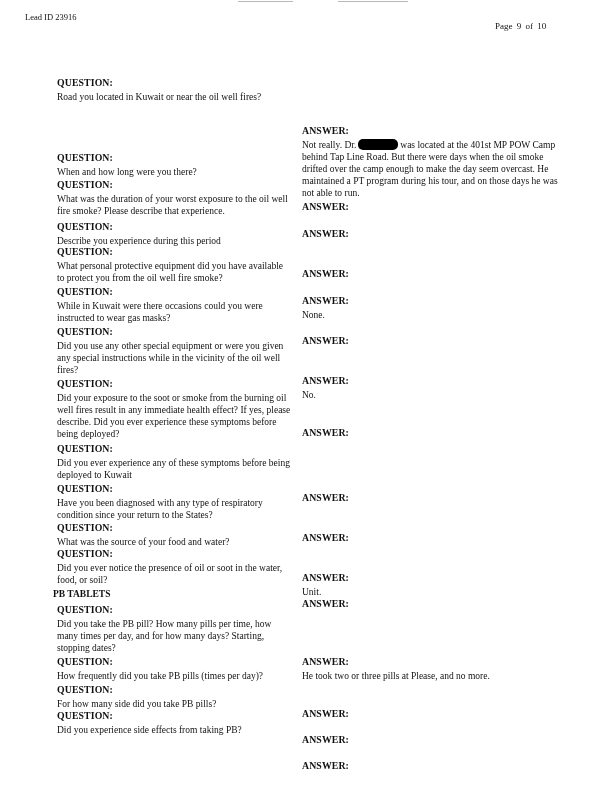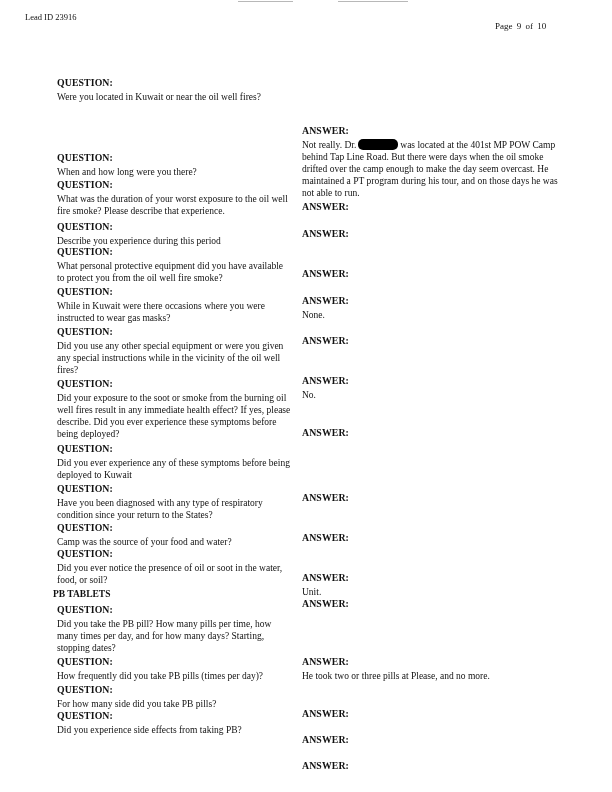--- a/index.html
+++ b/index.html
@@ -23,21 +23,21 @@
 <body>
 
 <div class="scanline" style="left:238px;width:55px;"></div>
 <div class="scanline" style="left:338px;width:70px;"></div>
 
 <div class="hdr-left">Lead ID 23916</div>
 <div class="hdr-right">Page  9 of  10</div>
 
 <div class="q" style="top:77px">
   <span class="lbl">QUESTION:</span>
-  <span class="txt">Were you located in Kuwait or near the oil well fires?</span>
+  <span class="txt">Road you located in Kuwait or near the oil well fires?</span>
 </div>
 <div class="a" style="top:79px">
   <span class="lbl">ANSWER:</span>
   <span class="txt"><span>Not really.  Dr.</span><span class="redact"></span><span>was located at the 401st MP POW Camp behind Tap Line Road.  But there were days when the oil smoke drifted over the camp enough to make the day seem overcast.  He maintained a PT program during his tour, and on those days he was not able to run.</span></span>
 </div>
 
 <div class="q" style="top:152px">
   <span class="lbl">QUESTION:</span>
   <span class="txt">When and how long were you there?</span>
 </div>
@@ -68,21 +68,21 @@
   <span class="lbl">QUESTION:</span>
   <span class="txt">What personal protective equipment did you have available to protect you from the oil well fire smoke?</span>
 </div>
 <div class="a" style="top:249px">
   <span class="lbl">ANSWER:</span>
   <span class="txt">None.</span>
 </div>
 
 <div class="q" style="top:286px">
   <span class="lbl">QUESTION:</span>
-  <span class="txt">While in Kuwait were there occasions where you were instructed to wear gas masks?</span>
+  <span class="txt">While in Kuwait were there occasions could you were instructed to wear gas masks?</span>
 </div>
 <div class="a" style="top:289px">
   <span class="lbl">ANSWER:</span>
   <span class="txt"></span>
 </div>
 
 <div class="q" style="top:326px">
   <span class="lbl">QUESTION:</span>
   <span class="txt">Did you use any other special equipment or were you given any special instructions while in the vicinity of the oil well fires?</span>
 </div>
@@ -112,21 +112,21 @@
   <span class="lbl">QUESTION:</span>
   <span class="txt">Have you been diagnosed with any type of respiratory condition since your return to the States?</span>
 </div>
 <div class="a" style="top:486px">
   <span class="lbl">ANSWER:</span>
   <span class="txt"></span>
 </div>
 
 <div class="q" style="top:522px">
   <span class="lbl">QUESTION:</span>
-  <span class="txt">Camp was the source of your food and water?</span>
+  <span class="txt">What was the source of your food and water?</span>
 </div>
 <div class="a" style="top:526px">
   <span class="lbl">ANSWER:</span>
   <span class="txt">Unit.</span>
 </div>
 
 <div class="q" style="top:548px">
   <span class="lbl">QUESTION:</span>
   <span class="txt">Did you ever notice the presence of oil or soot in the water, food, or soil?</span>
 </div>

